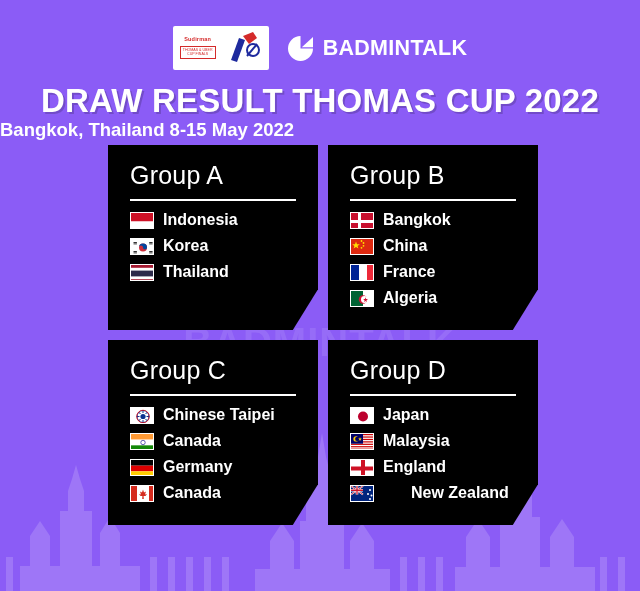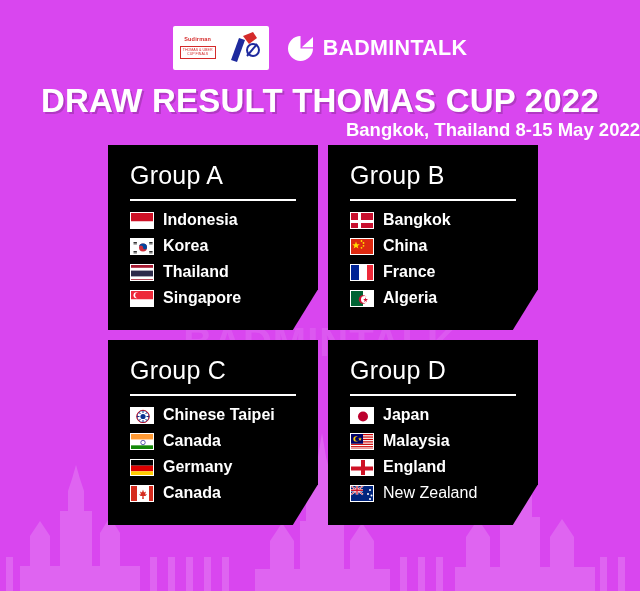--- a/index.html
+++ b/index.html
@@ -4,21 +4,21 @@
 <style>
   * { box-sizing: border-box; margin: 0; padding: 0; }
   html, body {
     width: 640px; height: 591px;
     overflow: hidden;
     font-family: "Liberation Sans", sans-serif;
   }
   #root {
     position: relative;
     width: 640px; height: 591px;
-    background: #d946ef;
+    background: #8b5cf6;
     overflow: hidden;
   }
   
   .skyline {
     position: absolute;
     left: 0; bottom: 0;
     width: 640px; height: 230px;
     opacity: 0.16;
     pointer-events: none;
   }
@@ -81,21 +81,21 @@
     text-align: center;
     color: #ffffff;
     font-size: 33px;
     font-weight: bold;
     letter-spacing: 0.2px;
     text-shadow: 2px 2px 0 rgba(0,0,0,0.18);
   }
   .subtitle {
     position: absolute;
     top: 119px; left: 0; width: 640px;
-    text-align: right;
+    text-align: left;
     color: #ffffff;
     font-size: 18.5px;
     font-weight: bold;
   }
   
   .watermark {
     position: absolute;
     top: 320px; left: 0; width: 640px;
     text-align: center;
     color: rgba(255,255,255,0.10);
@@ -146,21 +146,21 @@
     position: relative;
     overflow: hidden;
     background: #fff;
   }
   .team-name {
     color: #ffffff;
     font-size: 16px;
     font-weight: bold;
     white-space: nowrap;
   }
-  .team-name.thin { font-weight: normal; }
+  .team-name.thin { font-weight: bold; margin-left: 28px; }
 </style>
 </head>
 <body>
 
 <div id="root">
 
   <svg class="skyline" viewBox="0 0 640 230" preserveAspectRatio="none">
     <g fill="#ffffff">
 
       <path d="M60 230 L60 150 L68 150 L68 130 L72 118 L76 104 L80 118 L84 130 L84 150 L92 150 L92 230 Z"></path>
@@ -270,31 +270,20 @@
           <svg width="24" height="17" viewBox="0 0 24 17">
               <rect width="24" height="17" fill="#ffffff"></rect>
               <rect width="24" height="2.8" fill="#a51931"></rect>
               <rect y="14.2" width="24" height="2.8" fill="#a51931"></rect>
               <rect y="5.6" width="24" height="5.8" fill="#2d2a4a"></rect>
             </svg>
         </span>
         <span class="team-name">Thailand</span>
       </div>
 
-      <div class="team">
-        <span class="flag">
-          <svg width="24" height="17" viewBox="0 0 24 17">
-              <rect width="24" height="8.5" fill="#ed2939"></rect>
-              <rect y="8.5" width="24" height="8.5" fill="#ffffff"></rect>
-              <circle cx="5.5" cy="4.2" r="3" fill="#ffffff"></circle>
-              <circle cx="7.2" cy="4.2" r="3" fill="#ed2939"></circle>
-            </svg>
-        </span>
-        <span class="team-name">Singapore</span>
-      </div>
     </div>
 
     <div class="card">
       <div class="card-title">Group B</div>
       <div class="card-rule"></div>
 
       <div class="team">
         <span class="flag">
           <svg width="24" height="17" viewBox="0 0 24 17">
               <rect width="24" height="17" fill="#c8102e"></rect>

